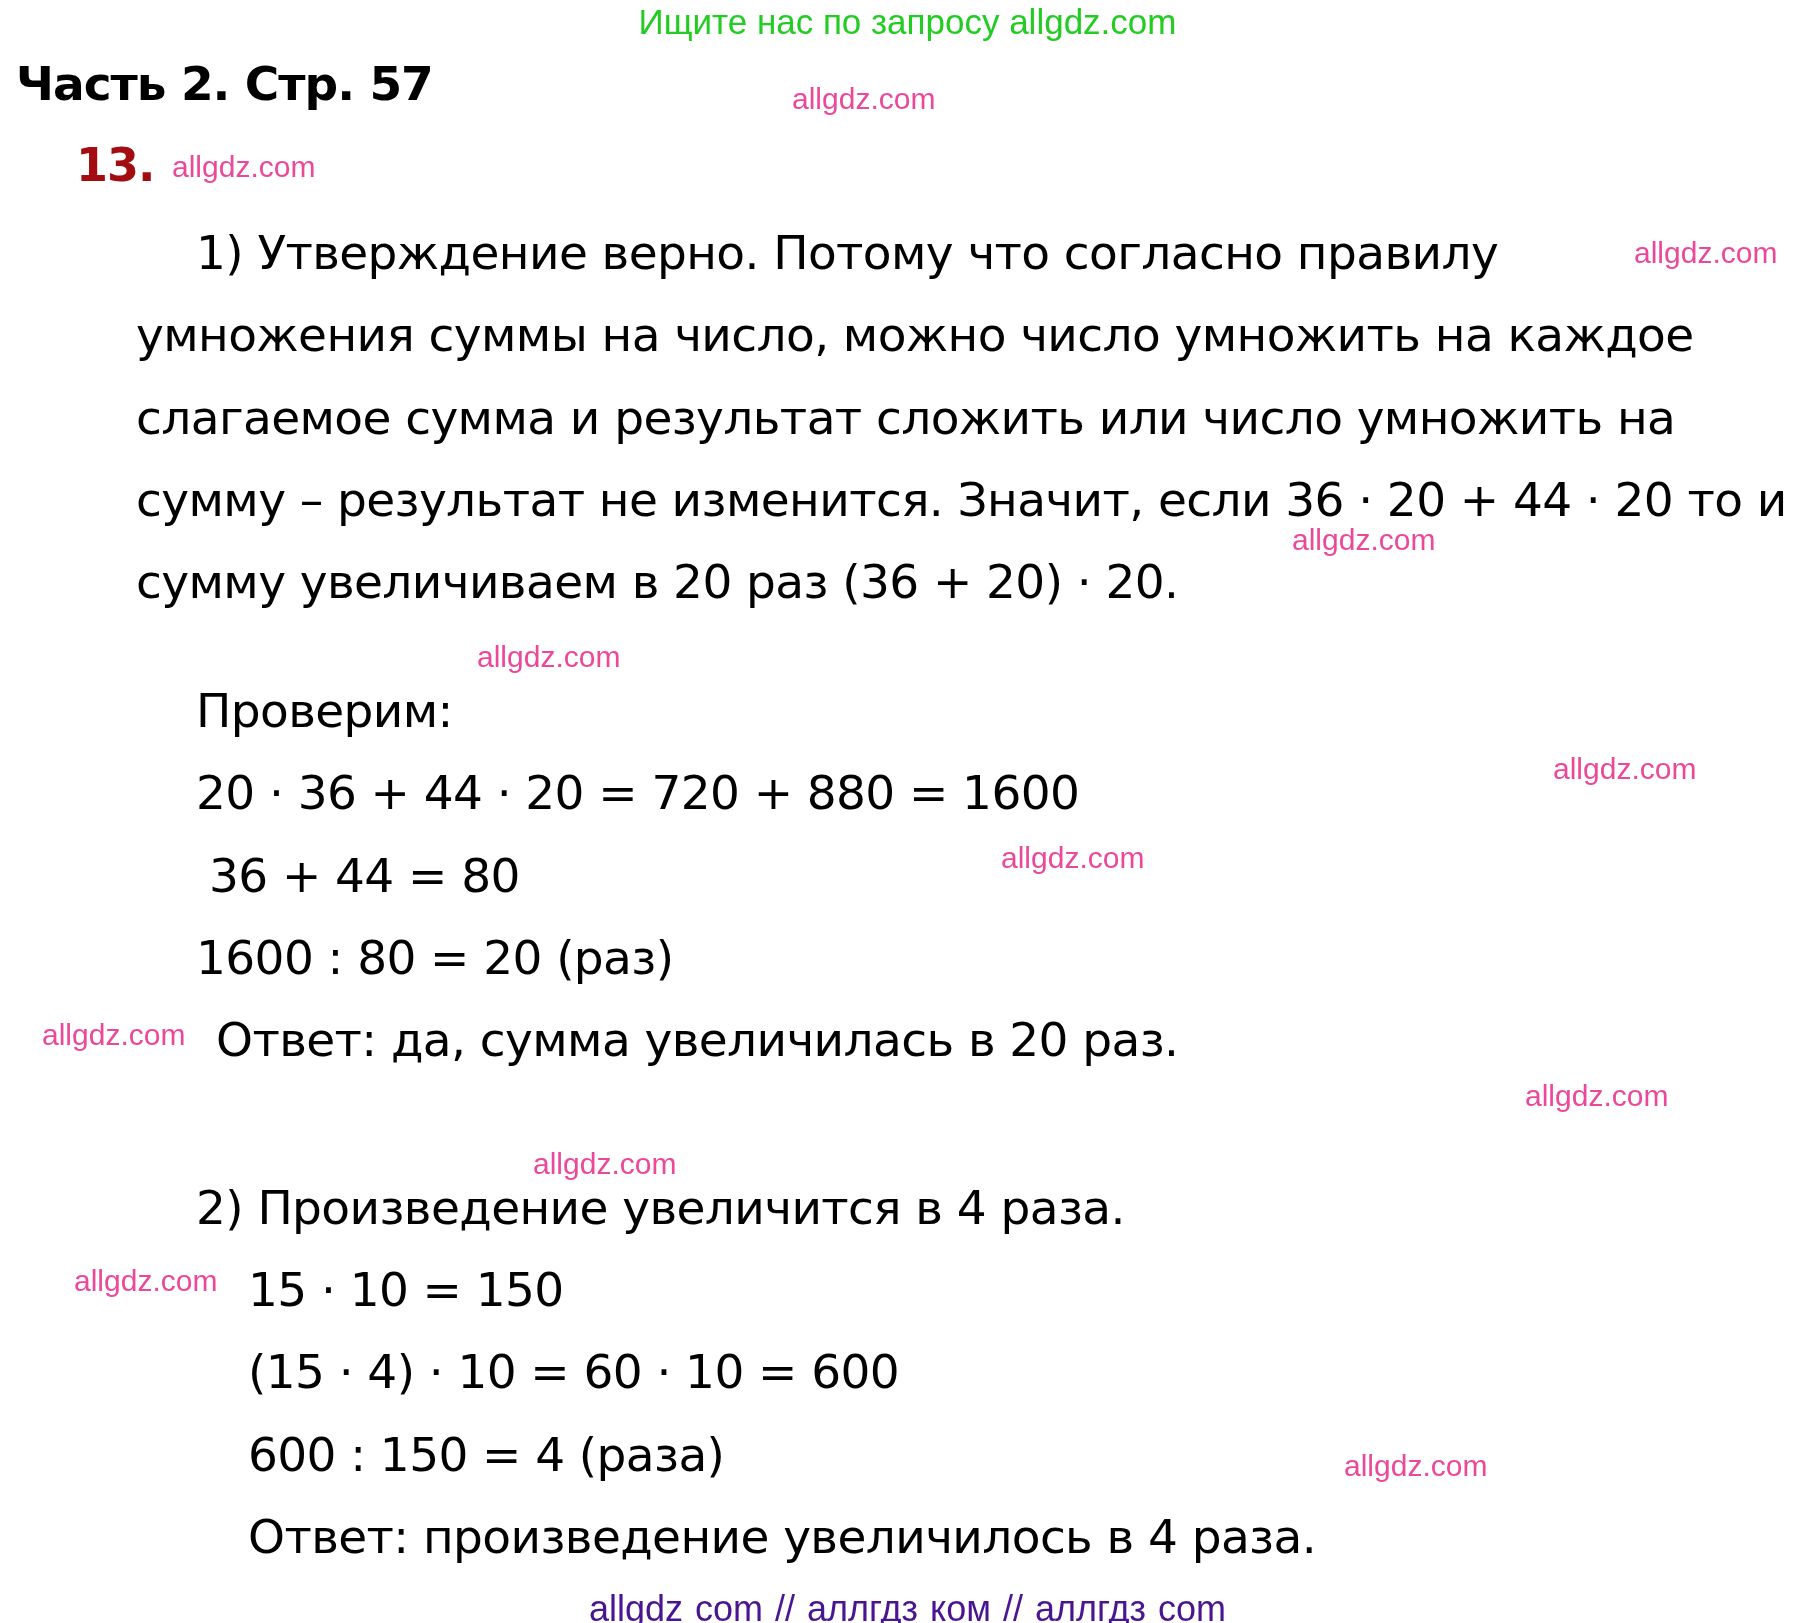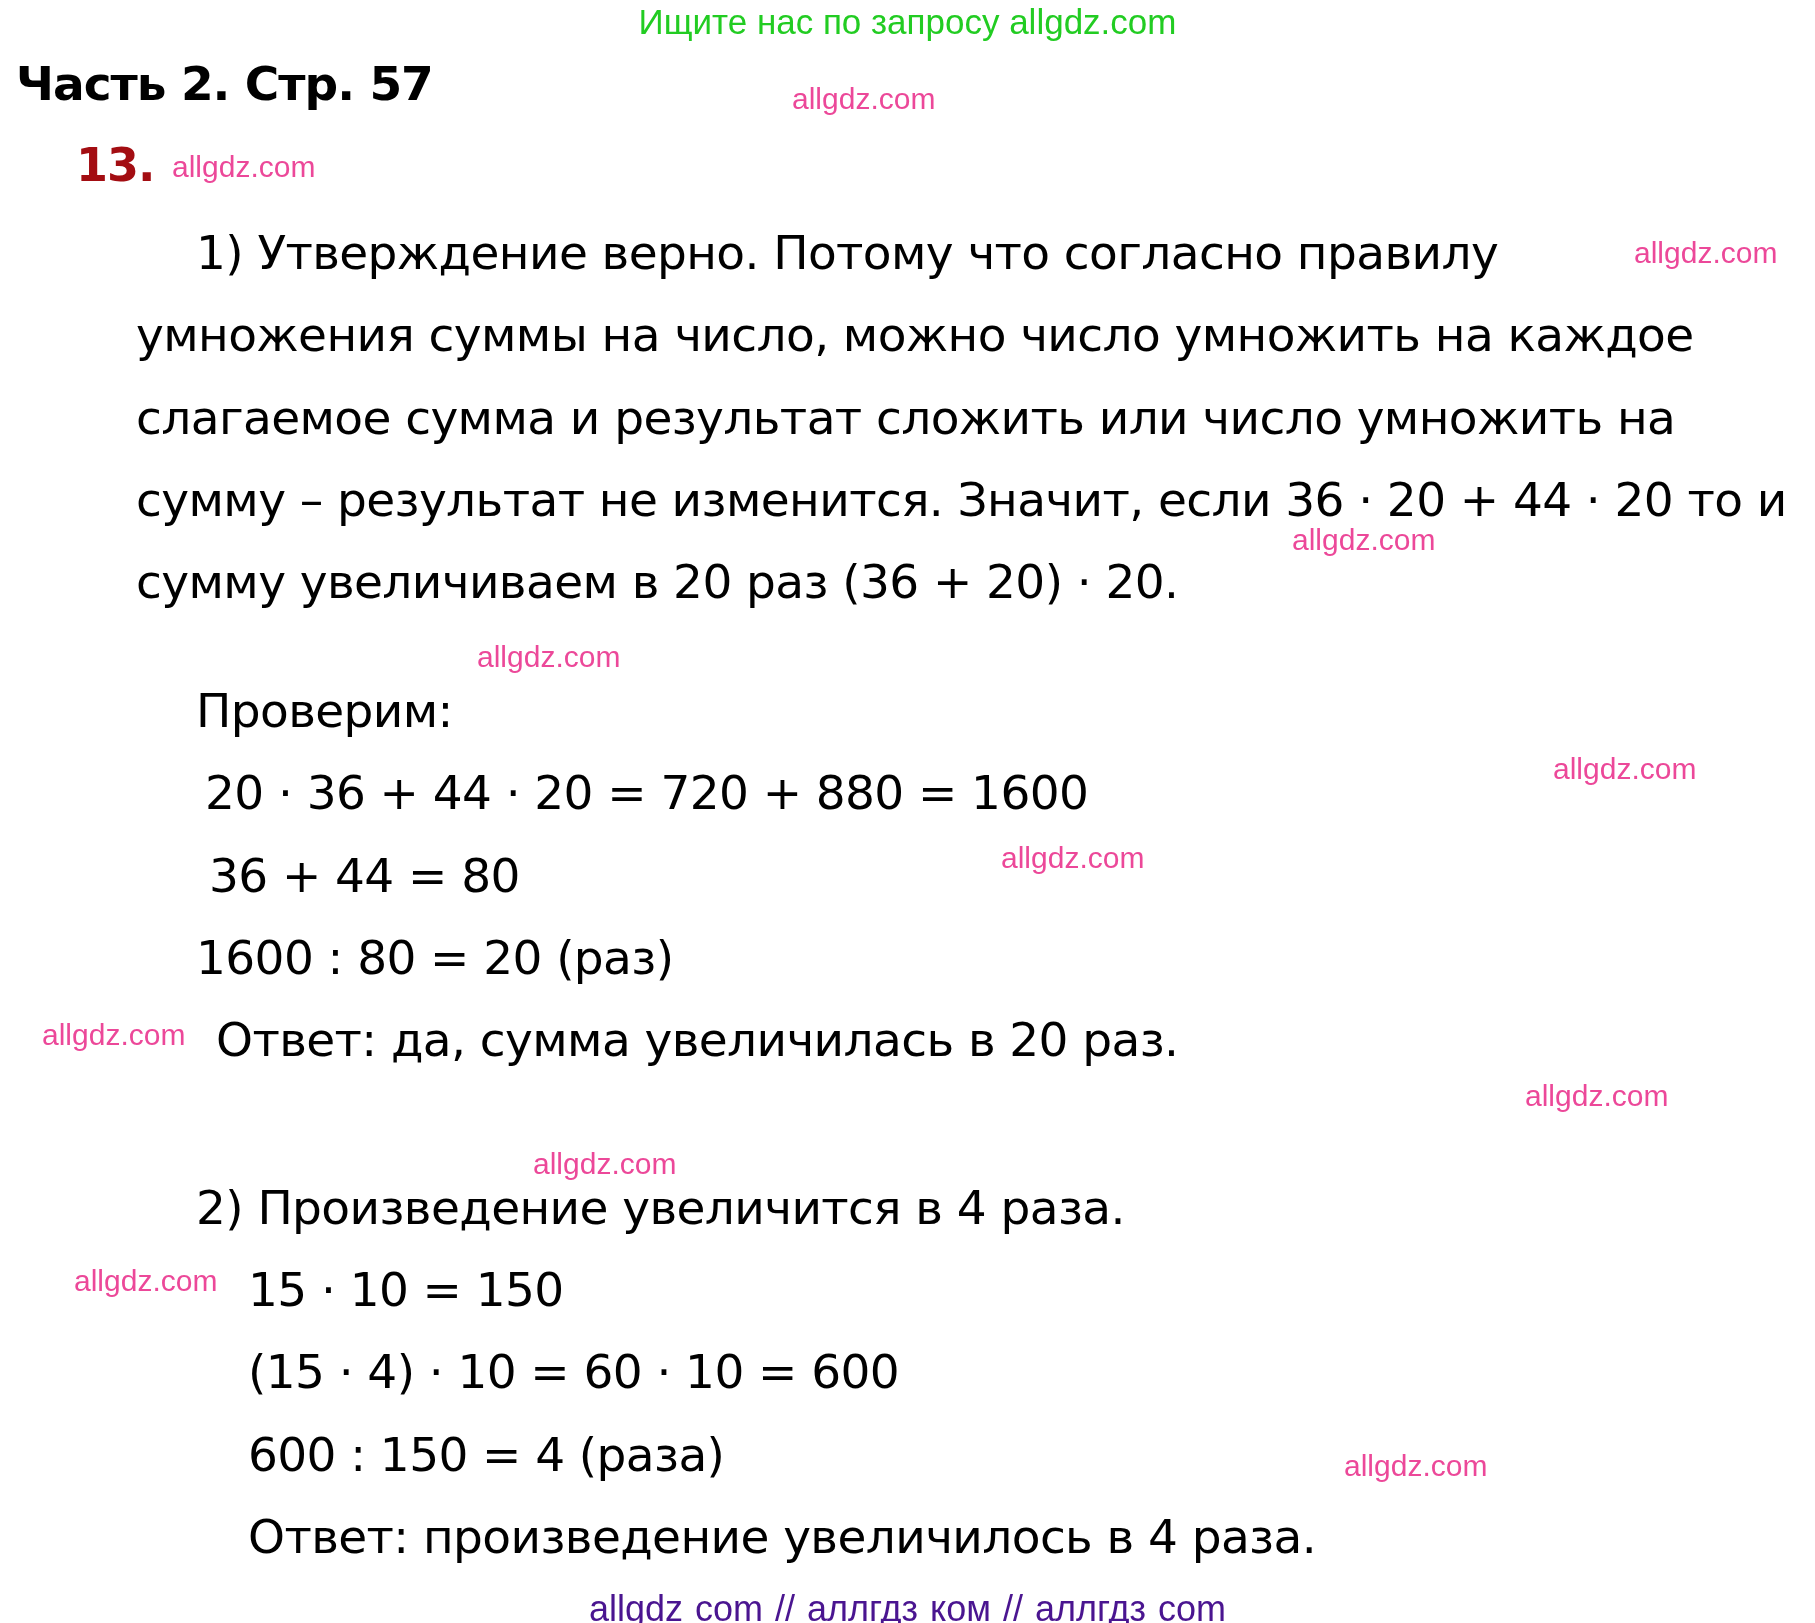--- a/index.html
+++ b/index.html
@@ -46,21 +46,21 @@
 <div class="abs wm" style="left:1634px; top:236px;">allgdz.com</div>
 <div class="abs line" style="left:136px; top:307px;text-align:right;">умножения суммы на число, можно число умножить на каждое</div>
 <div class="abs line" style="left:136px; top:390px;">слагаемое сумма и результат сложить или число  умножить на</div>
 <div class="abs line" style="left:136px; top:472px;">сумму – результат не изменится. Значит,  если 36 · 20 + 44 · 20 то и</div>
 <div class="abs wm" style="left:1292px; top:523px;">allgdz.com</div>
 <div class="abs line" style="left:136px; top:554px;">сумму увеличиваем в 20 раз   (36 + 20) · 20.</div>
 
 <div class="abs wm" style="left:477px; top:640px;">allgdz.com</div>
 <div class="abs line" style="left:196px; top:683px;">Проверим:</div>
 <div class="abs wm" style="left:1553px; top:752px;">allgdz.com</div>
-<div class="abs line" style="left:196px; top:765px;margin-left:9px;">20 · 36 + 44 · 20 = 720 + 880 = 1600</div>
+<div class="abs line" style="left:196px; top:765px;">20 · 36 + 44 · 20 = 720 + 880 = 1600</div>
 <div class="abs wm" style="left:1001px; top:841px;">allgdz.com</div>
 <div class="abs line" style="left:209px; top:848px;">36 + 44 = 80</div>
 <div class="abs line" style="left:196px; top:930px;">1600 : 80 = 20 (раз)</div>
 
 <div class="abs wm" style="left:42px; top:1018px;">allgdz.com</div>
 <div class="abs line" style="left:216px; top:1012px;">Ответ: да, сумма увеличилась в 20 раз.</div>
 <div class="abs wm" style="left:1525px; top:1079px;">allgdz.com</div>
 
 <div class="abs wm" style="left:533px; top:1147px;">allgdz.com</div>
 <div class="abs line" style="left:196px; top:1180px;">2) Произведение увеличится в 4 раза.</div>

